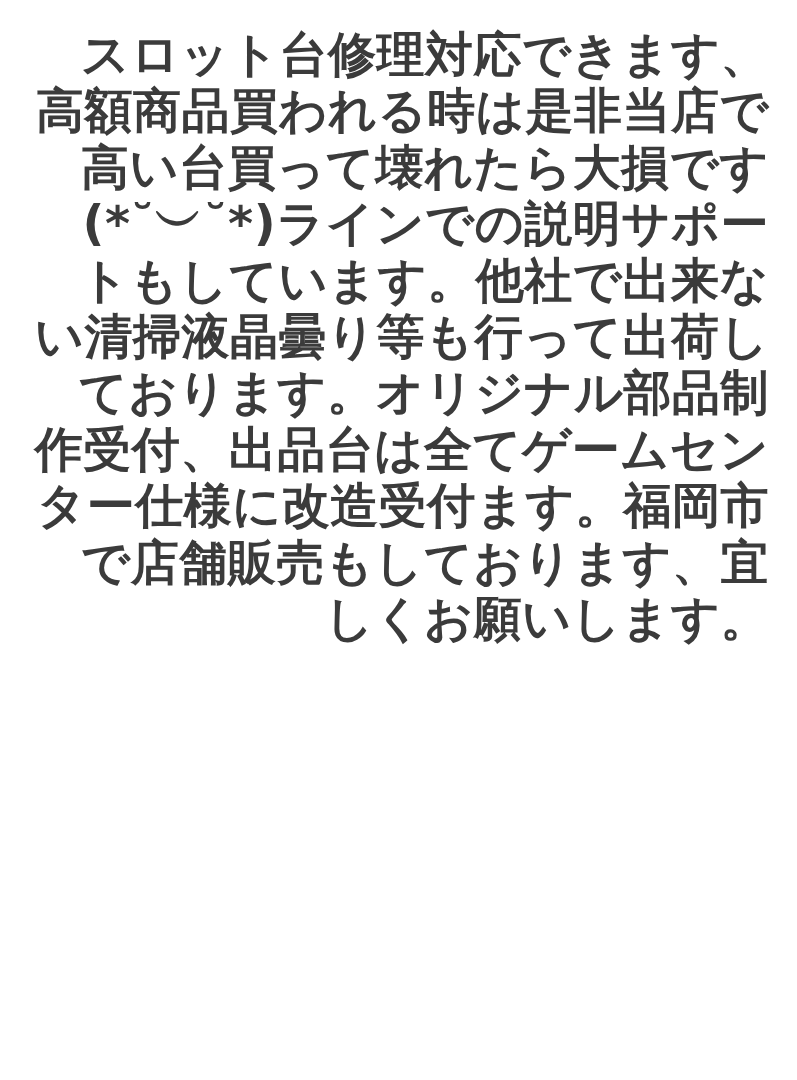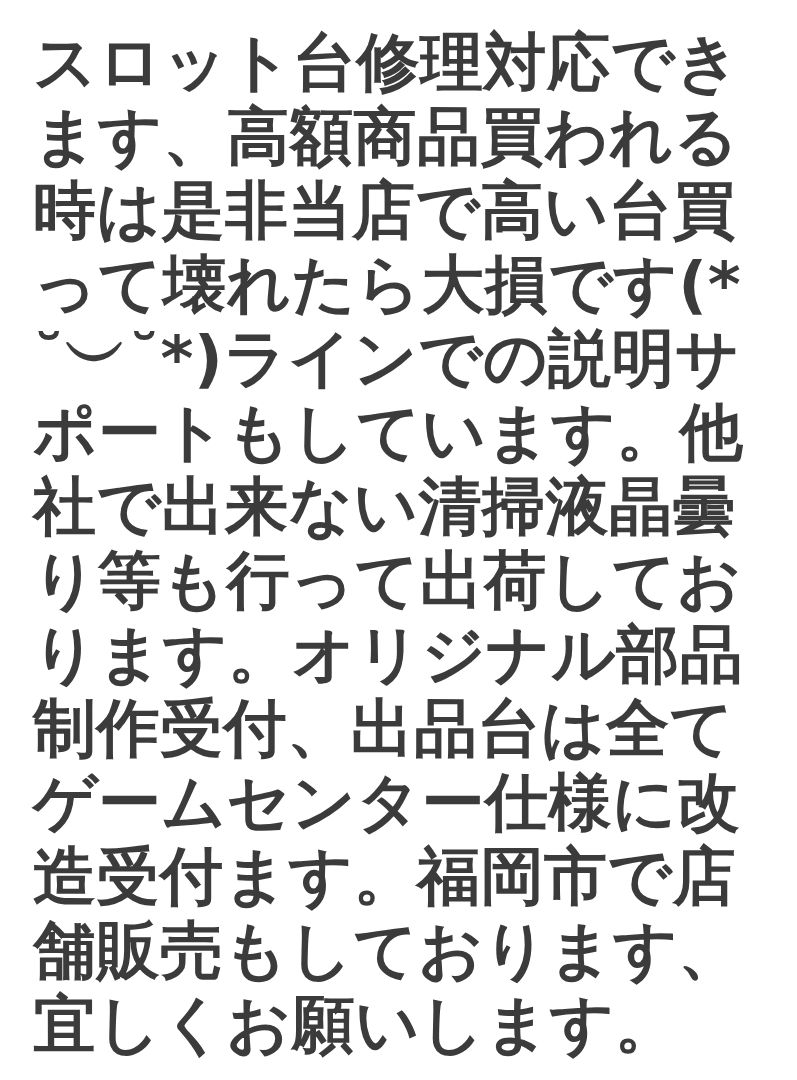--- a/index.html
+++ b/index.html
@@ -19,24 +19,24 @@
     height: 1080px;
     background: #ffffff;
     padding: 26px 28px 0 33px;
     display: block;
   }
   .body-text {
     margin: 0;
     color: #3b3b3b;
     font-family: "DejaVu Sans", sans-serif;
     font-weight: 700;
-    font-size: 63px;
+    font-size: 48px;
     line-height: 1.175;
     letter-spacing: 0.5px;
-    text-align: left;
+    text-align: right;
     word-break: break-all;
     white-space: pre-wrap;
   }
 </style>
 </head>
 <body>
 
 <div class="page">
   <p class="body-text">スロット台修理対応できます、高額商品買われる時は是非当店で高い台買って壊れたら大損です(*˘︶˘*)ラインでの説明サポートもしています。他社で出来ない清掃液晶曇り等も行って出荷しております。オリジナル部品制作受付、出品台は全てゲームセンター仕様に改造受付ます。福岡市で店舗販売もしております、宜しくお願いします。</p>
 </div>

